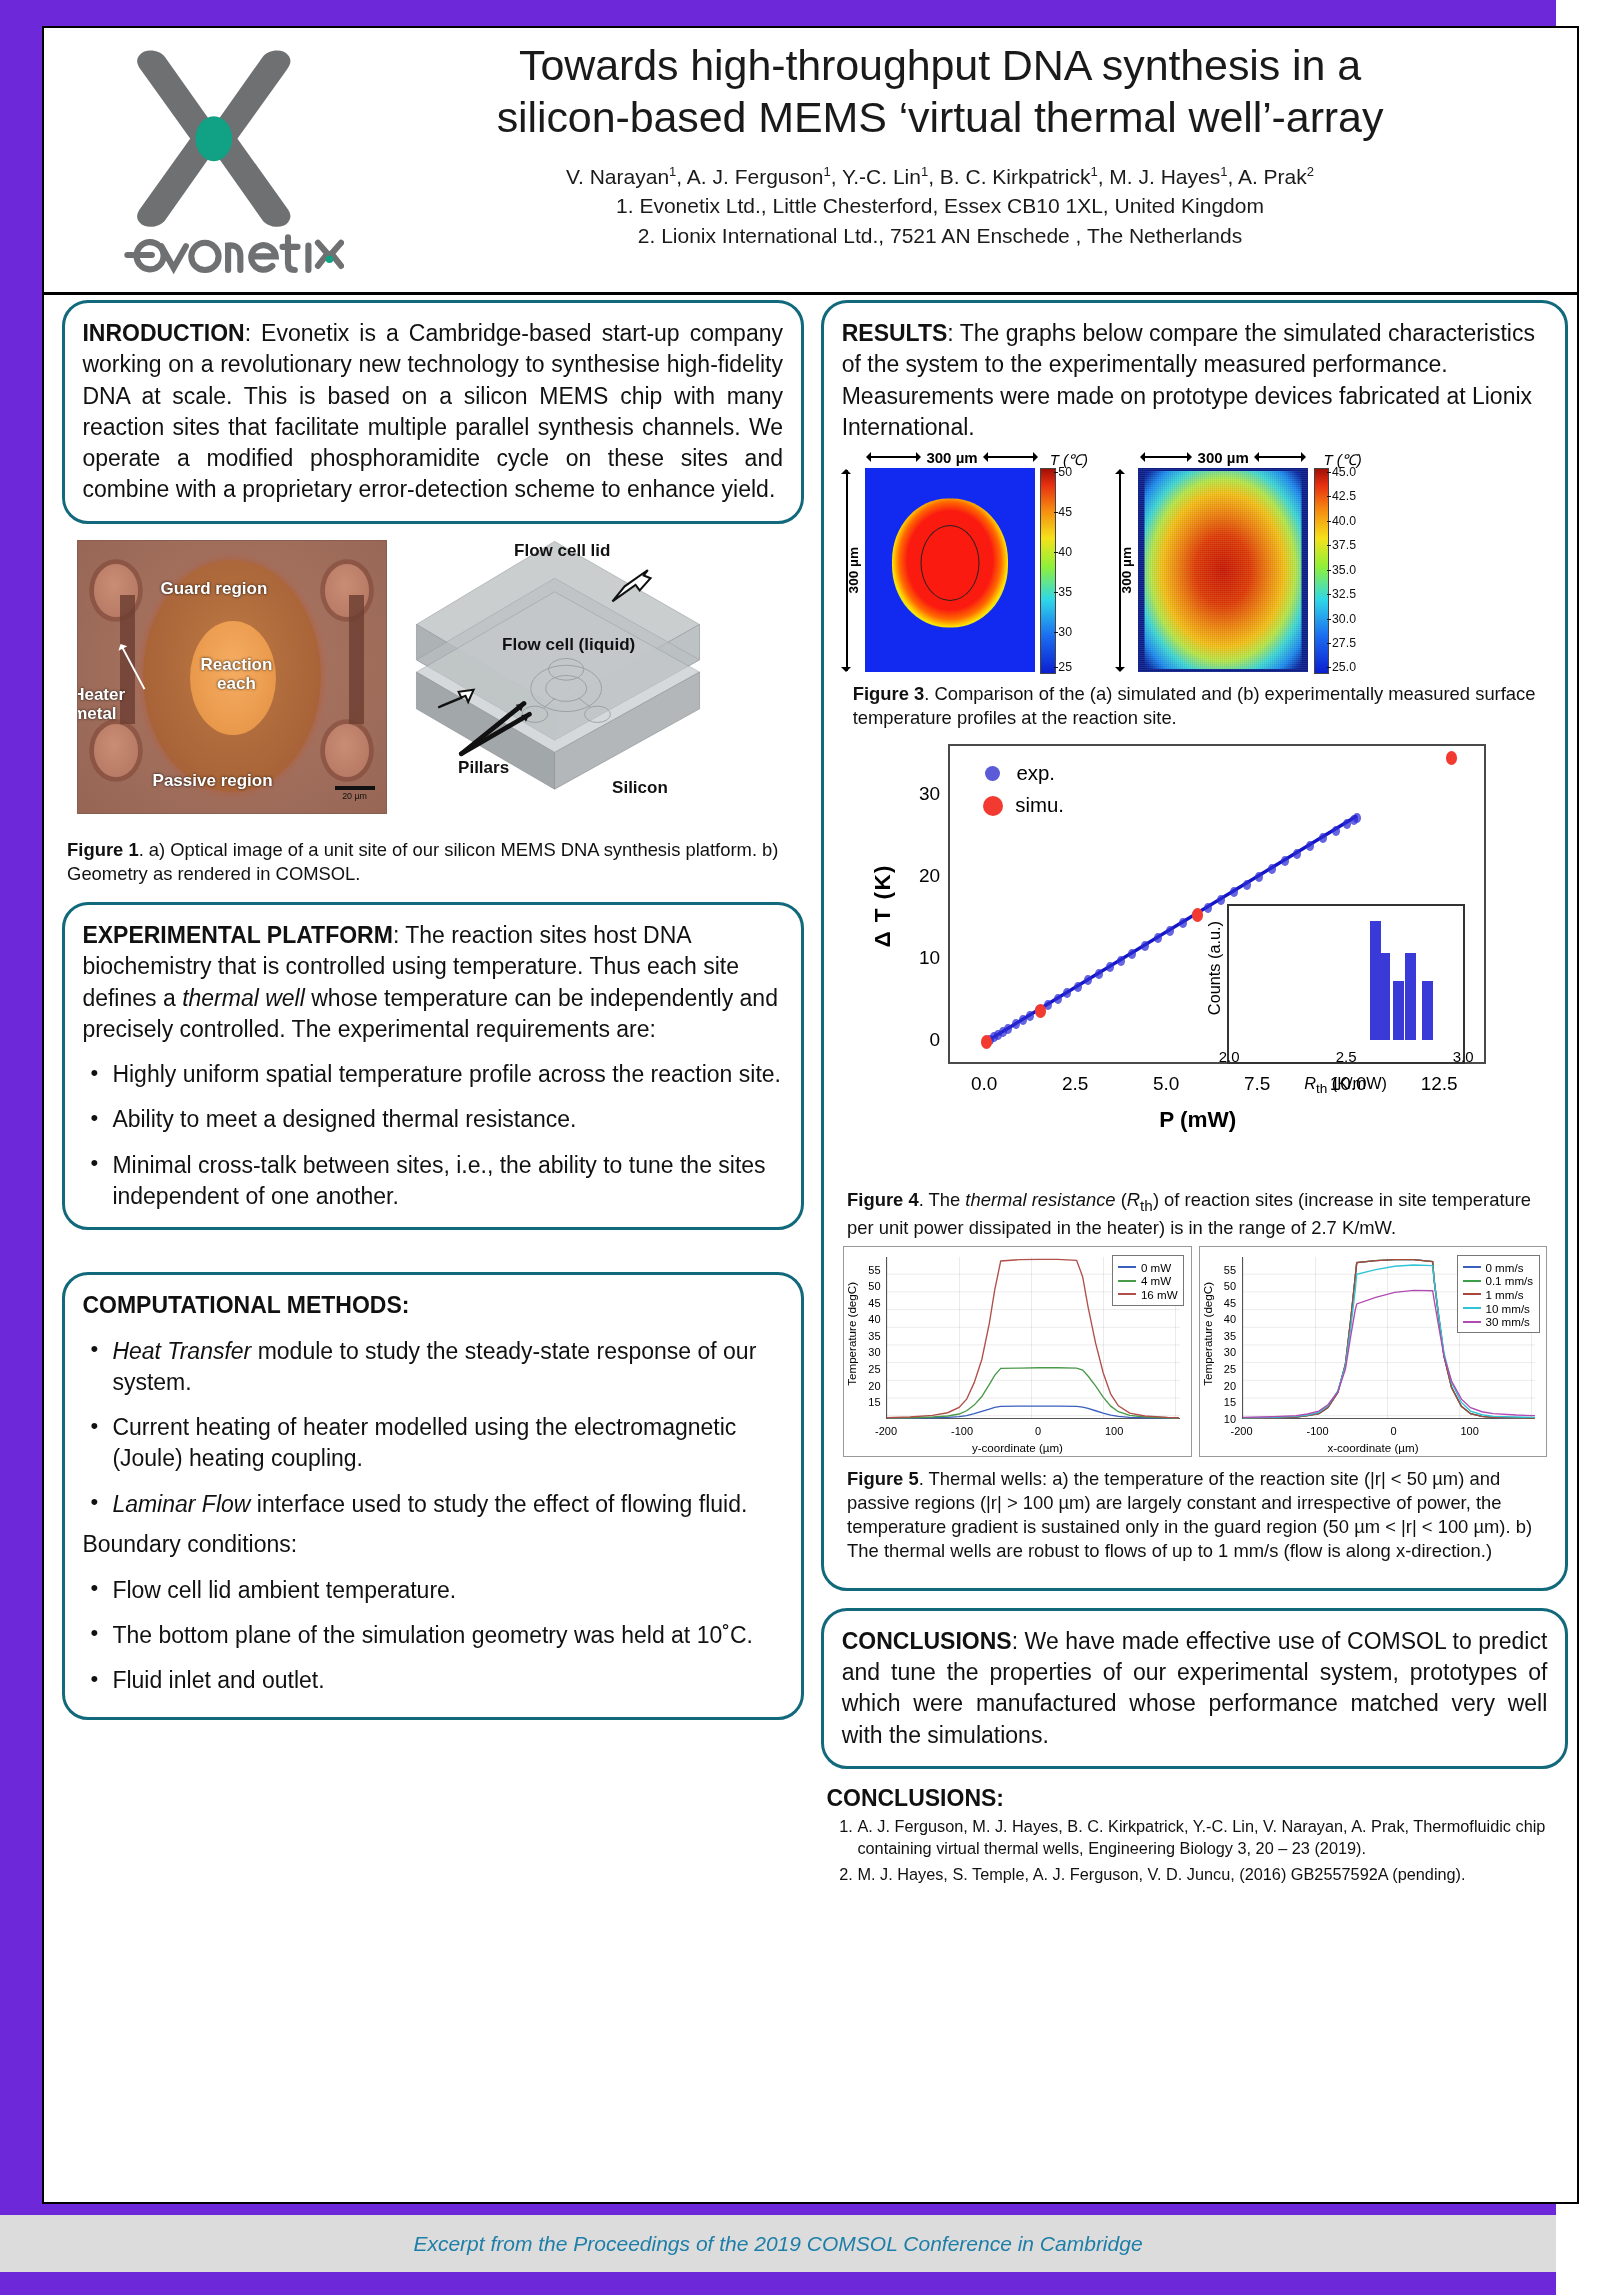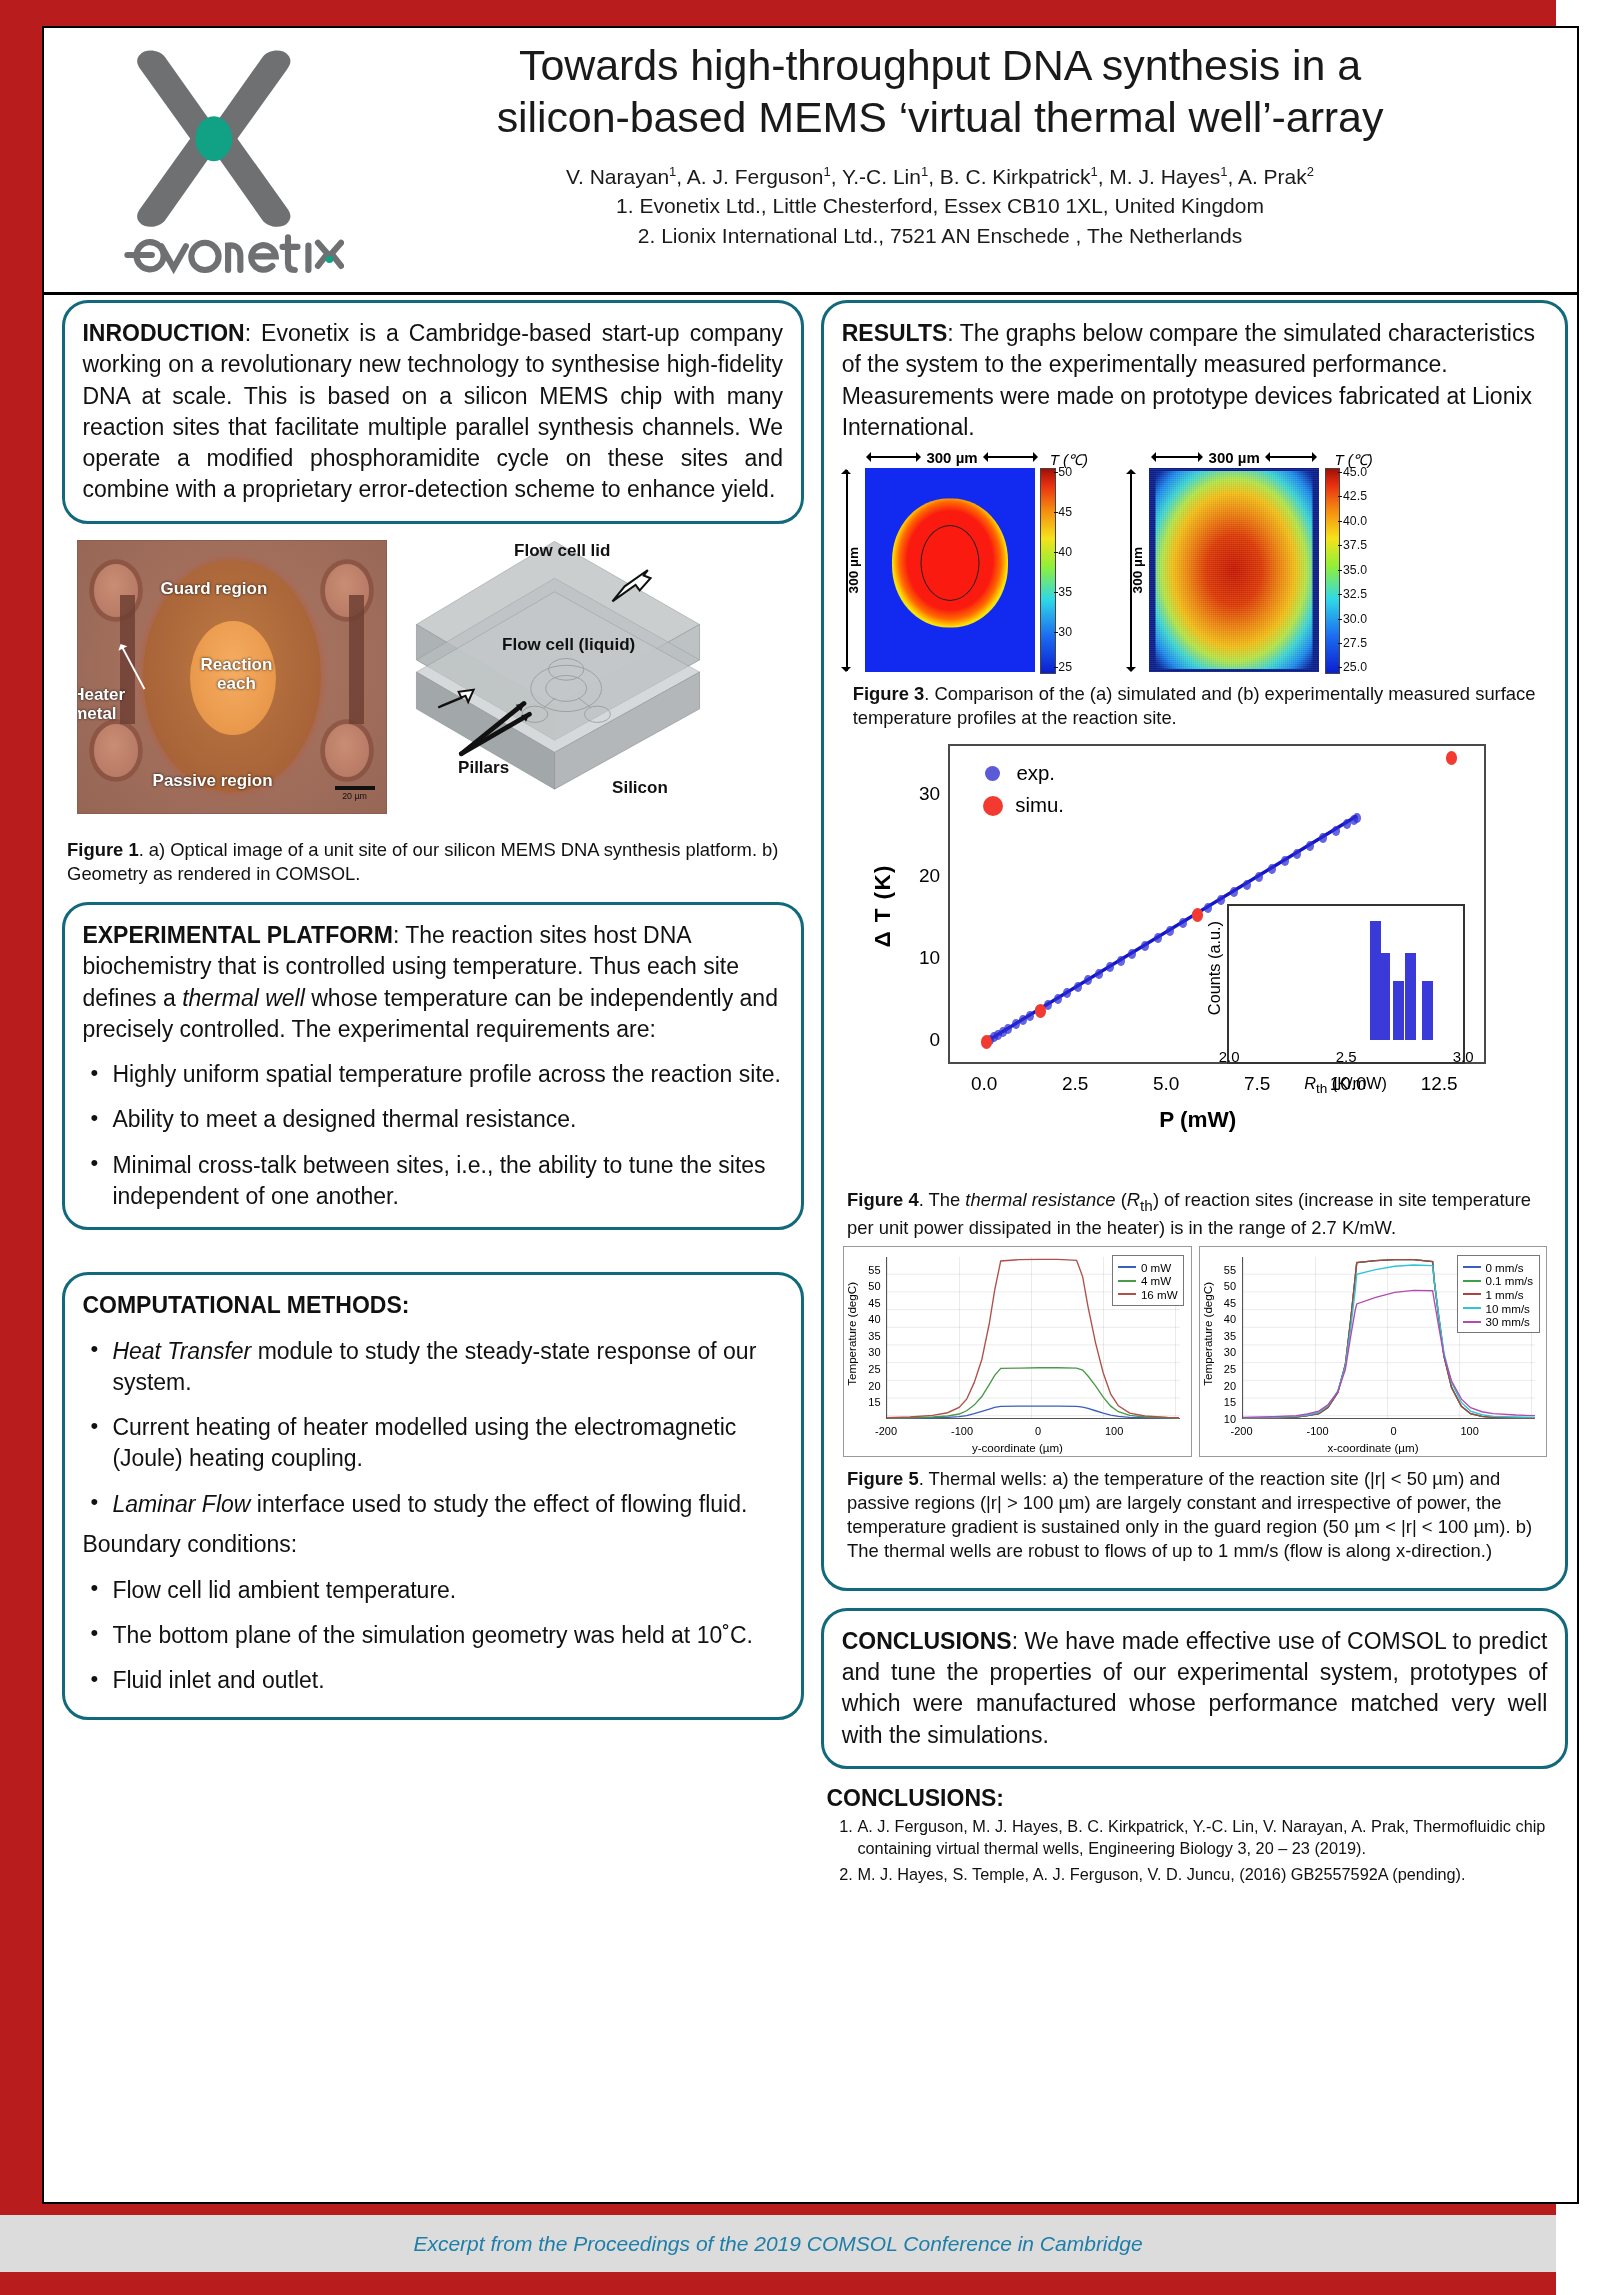--- a/index.html
+++ b/index.html
@@ -1,18 +1,18 @@
 <!DOCTYPE html>
 <html style="font-size:11px"><head>
 <meta charset="utf-8">
 <style>
   html,body{margin:0;padding:0;background:#ffffff;}
   body{font-family:"Liberation Sans",sans-serif;}
   #poster{
-    position:relative;width:1556px;height:2295px;background:#b91c1c;
+    position:relative;width:1556px;height:2295px;background:#6d28d9;
     box-sizing:border-box;
   }
   .sheet{
     position:absolute;left:42px;top:26px;width:1537px;height:2178px;
     border:2.7px solid #000;box-sizing:border-box;background:#fff;
   }
   
   .header{
     position:absolute;left:0;top:0;width:100%;height:267px;
     border-bottom:3.4px solid #000;box-sizing:border-box;
@@ -85,21 +85,21 @@
   .scalebar .bar{width:40px;height:4.1px;background:#111;margin:0 auto 0.7px;}
   .comsol{position:absolute;left:341px;top:-4.1px;width:300px;height:279px;}
   .fig-lbl{position:absolute;font-weight:bold;font-size:17px;color:#111;white-space:nowrap;}
   .fl-lid{left:106px;top:5px;}
   .fl-liq{left:94px;top:99px;}
   .fl-pill{left:50px;top:222px;}
   .fl-si{left:204px;top:242px;}
   .caption{font-size:18.4px;line-height:1.3;color:#111;margin:4.1px 0 0 5.4px;}
   .caption b{font-weight:bold;}
   
-  .heatrow{display:flex;gap:33px;margin:4.1px 0 2.7px 0;}
+  .heatrow{display:flex;gap:22px;margin:4.1px 0 2.7px 0;}
   .heatcell{position:relative;}
   .dimtop{display:flex;align-items:center;justify-content:center;height:20.4px;
           font-size:15px;font-weight:bold;color:#000;}
   .arrowline{position:relative;flex:1;height:2px;background:#000;margin:0 2.7px;}
   .arrowline:before,.arrowline:after{content:"";position:absolute;top:-4.8px;
      border:5.4px solid transparent;}
   .arrowline:before{left:-6.1px;border-right-color:#000;}
   .arrowline:after{right:-6.1px;border-left-color:#000;}
   .dimtxt{padding:0 4.1px;}
   .hm-body{display:flex;}

